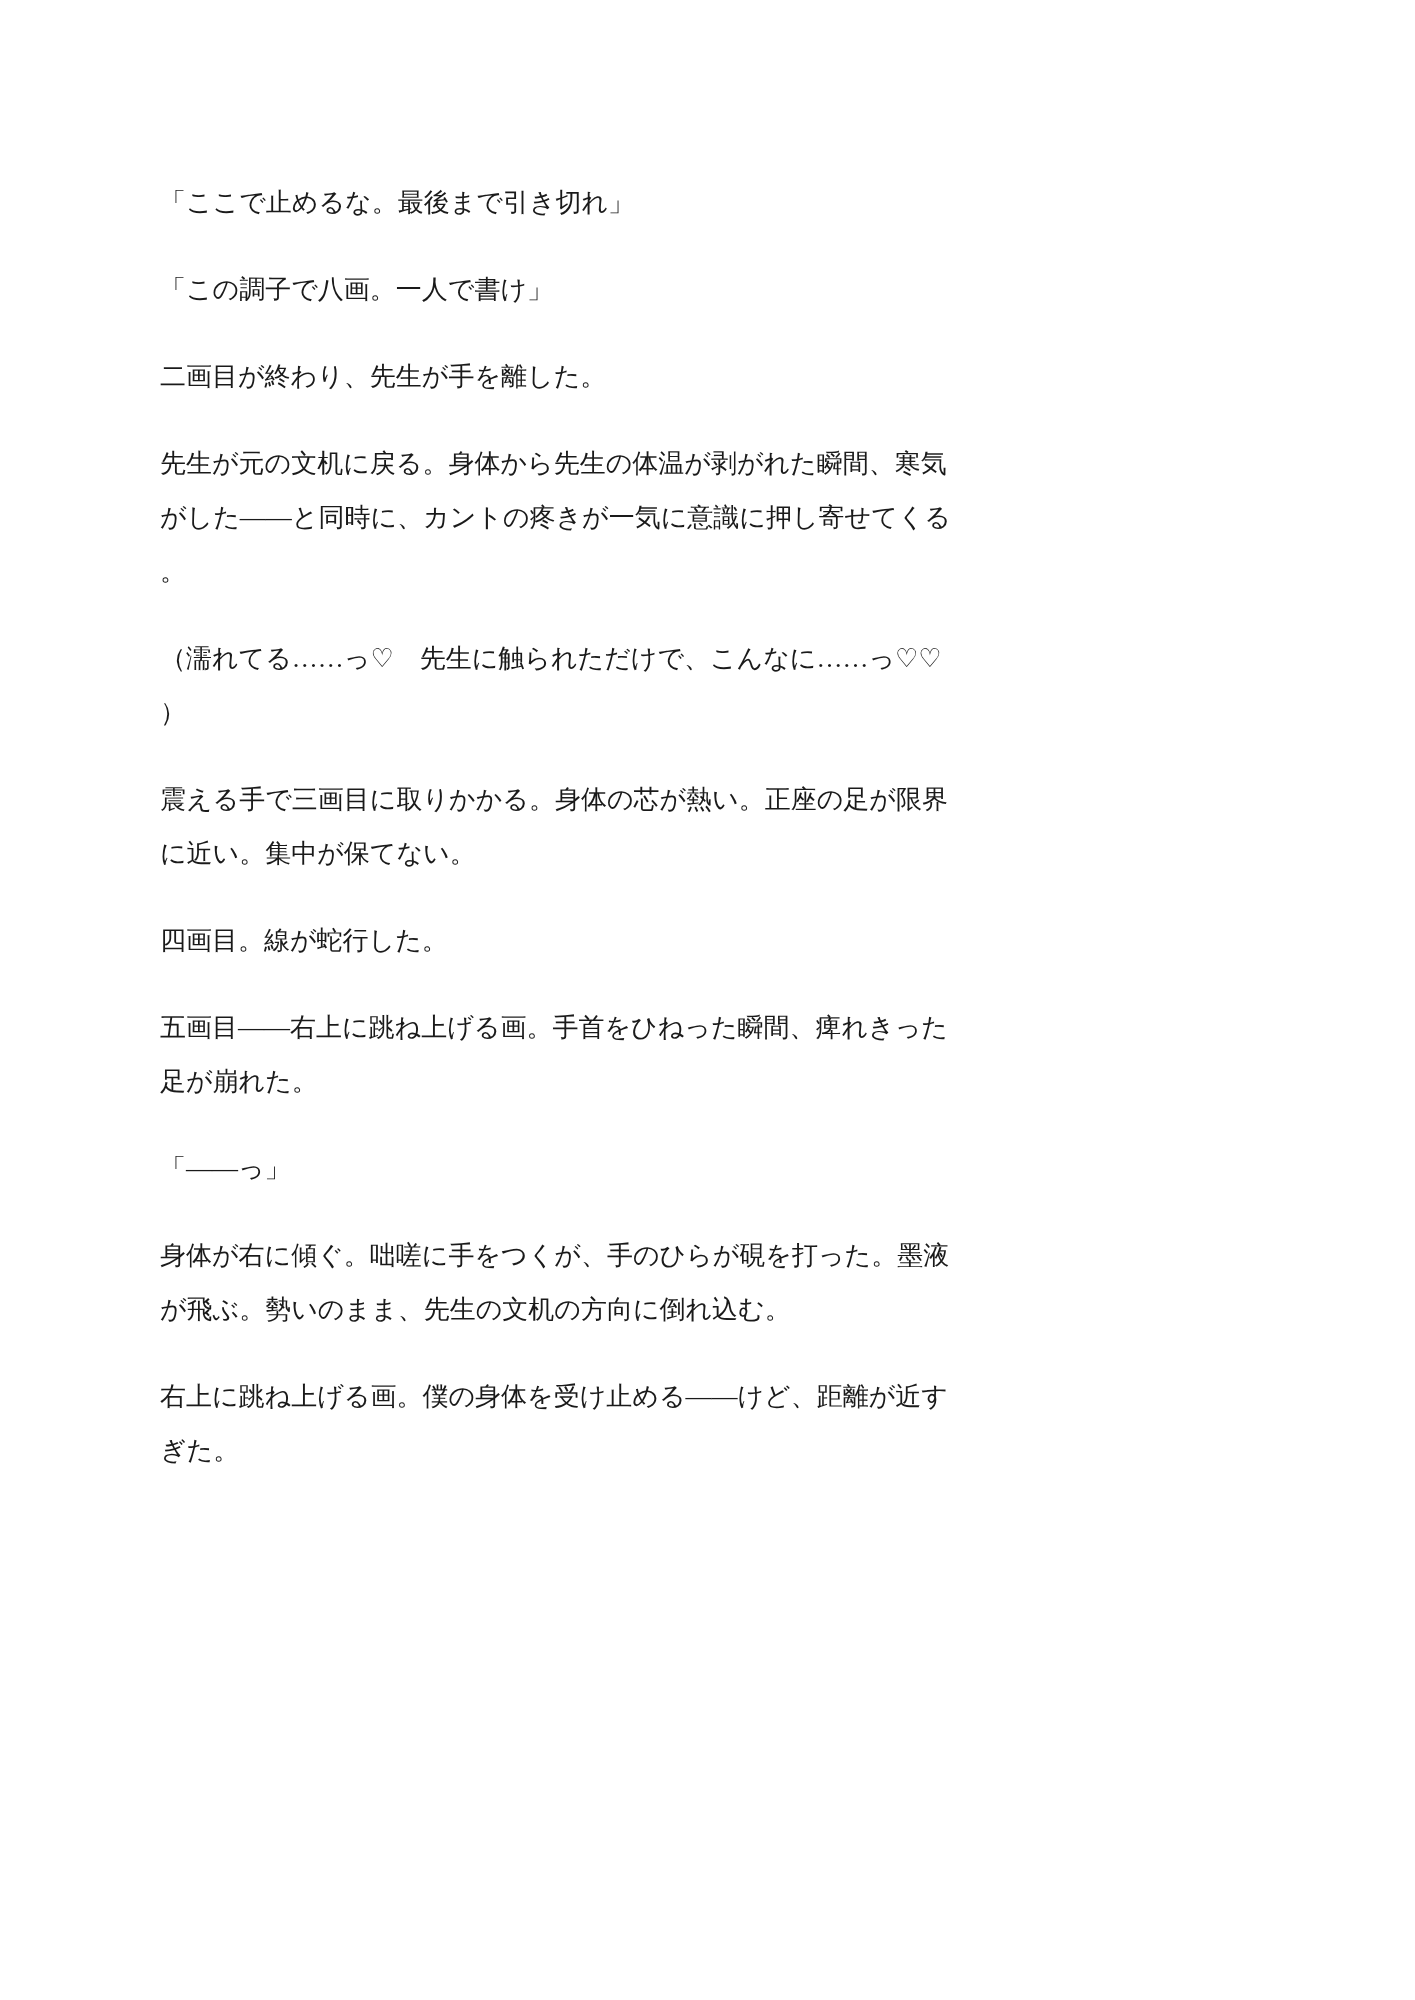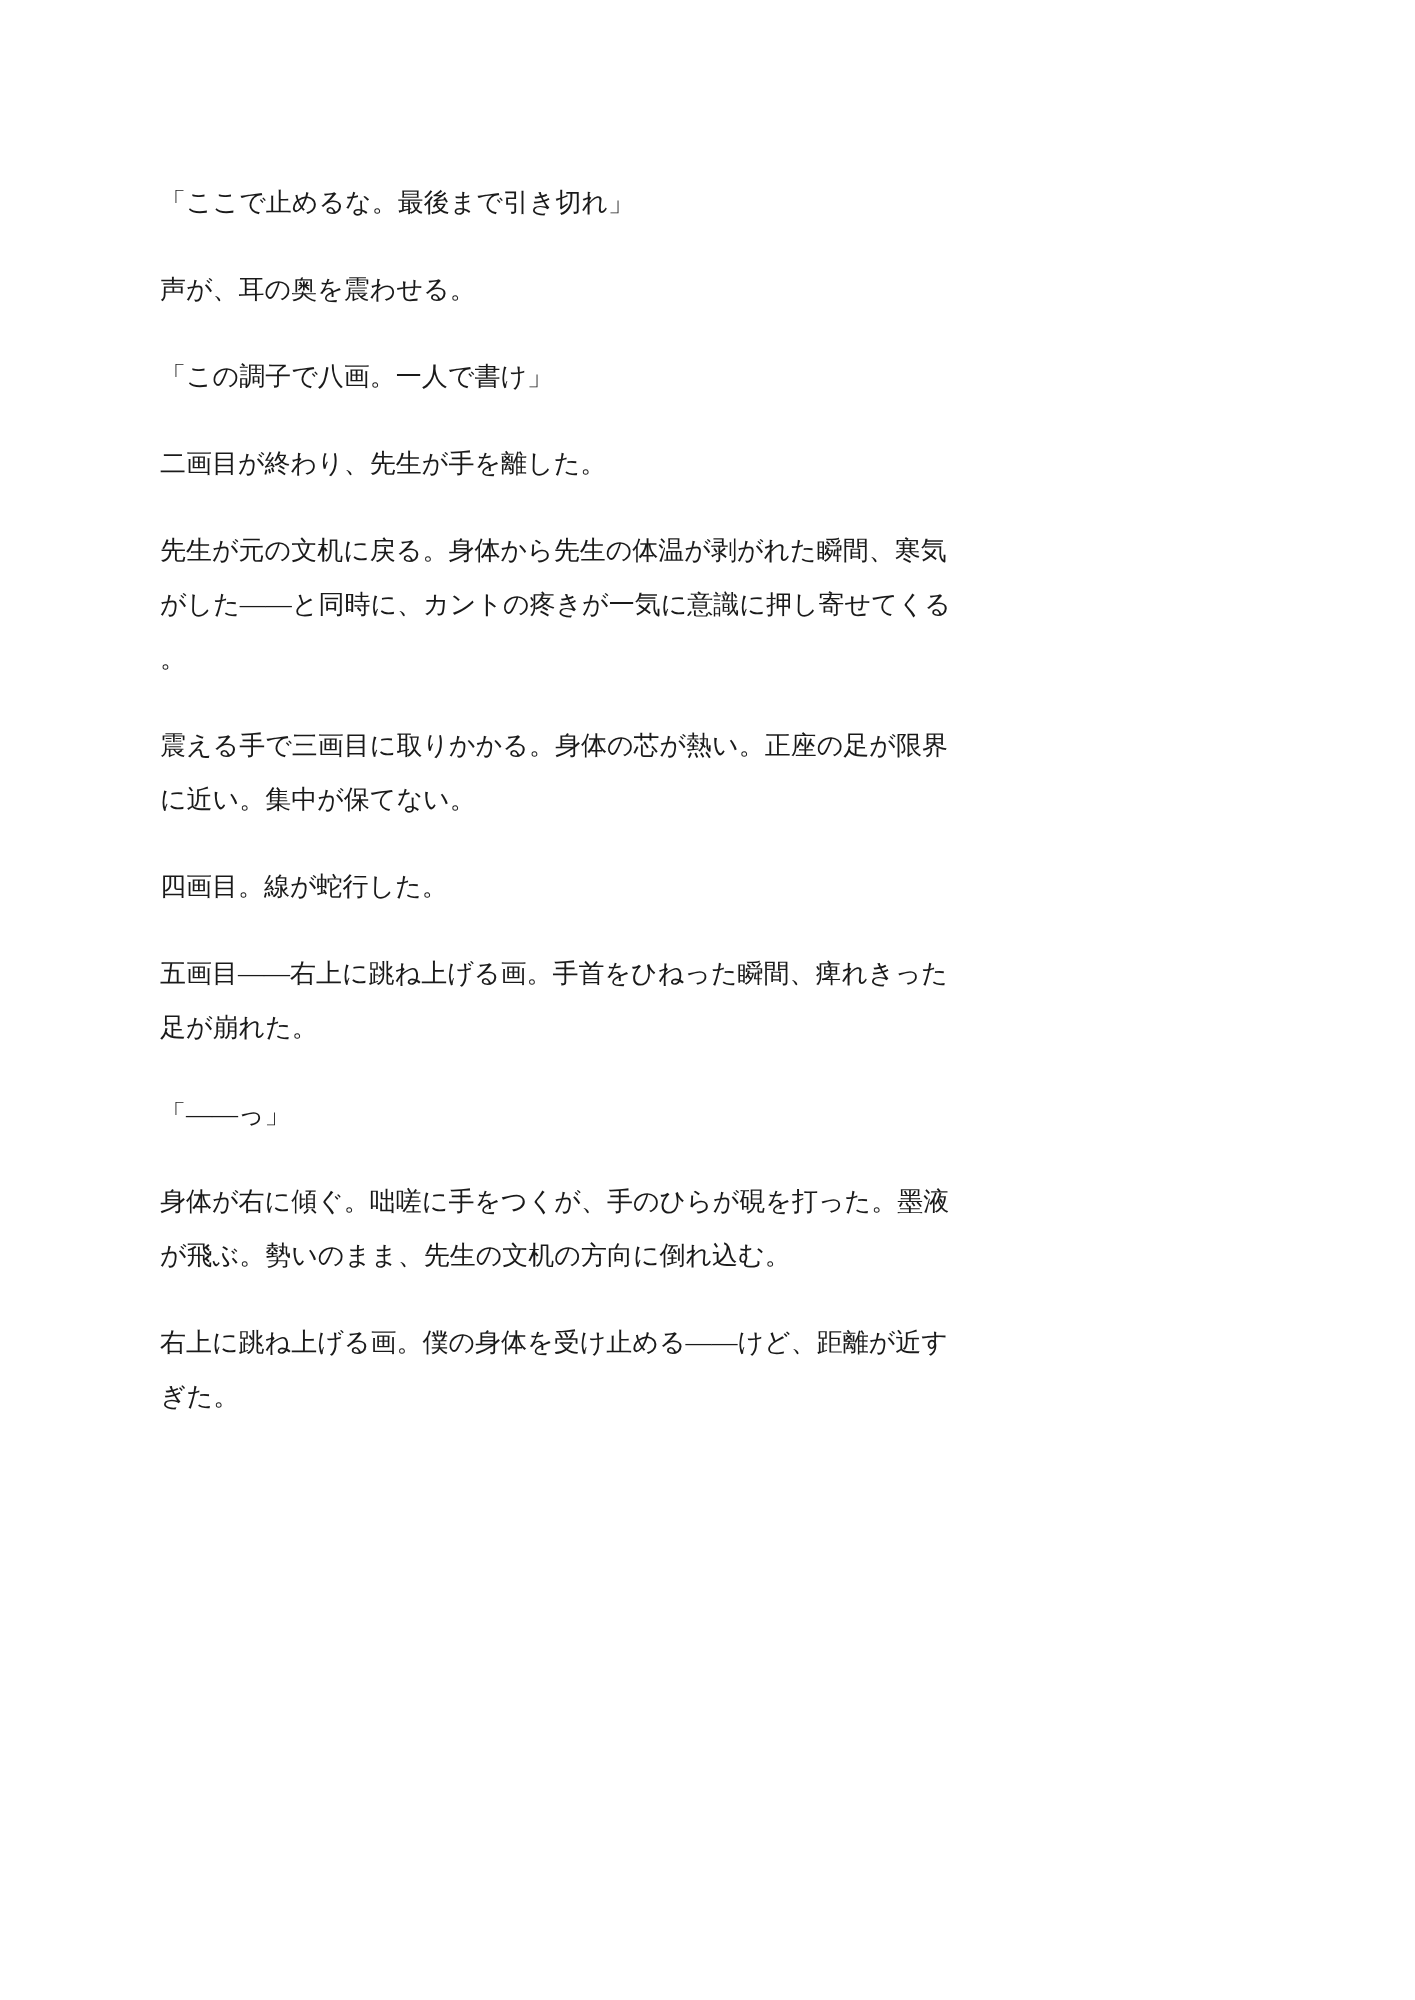--- a/index.html
+++ b/index.html
@@ -30,26 +30,27 @@
     white-space: pre-line;
     text-align: left;
   }
 </style>
 </head>
 <body>
 
 <div class="page">
   <div class="content" id="paragraphs-container">
       <p class="para">「ここで止めるな。最後まで引き切れ」</p>
-      <p class="para">声が、耳の奥を震わせる。</p>
       <p class="para">「この調子で八画。一人で書け」</p>
       <p class="para">二画目が終わり、先生が手を離した。</p>
       <p class="para">先生が元の文机に戻る。身体から先生の体温が剥がれた瞬間、寒気
 がした——と同時に、カントの疼きが一気に意識に押し寄せてくる
 。</p>
+      <p class="para">（濡れてる……っ♡　先生に触られただけで、こんなに……っ♡♡
+）</p>
       <p class="para">震える手で三画目に取りかかる。身体の芯が熱い。正座の足が限界
 に近い。集中が保てない。</p>
       <p class="para">四画目。線が蛇行した。</p>
       <p class="para">五画目——右上に跳ね上げる画。手首をひねった瞬間、痺れきった
 足が崩れた。</p>
       <p class="para">「——っ」</p>
       <p class="para">身体が右に傾ぐ。咄嗟に手をつくが、手のひらが硯を打った。墨液
 が飛ぶ。勢いのまま、先生の文机の方向に倒れ込む。</p>
       <p class="para">右上に跳ね上げる画。僕の身体を受け止める——けど、距離が近す
 ぎた。</p>

